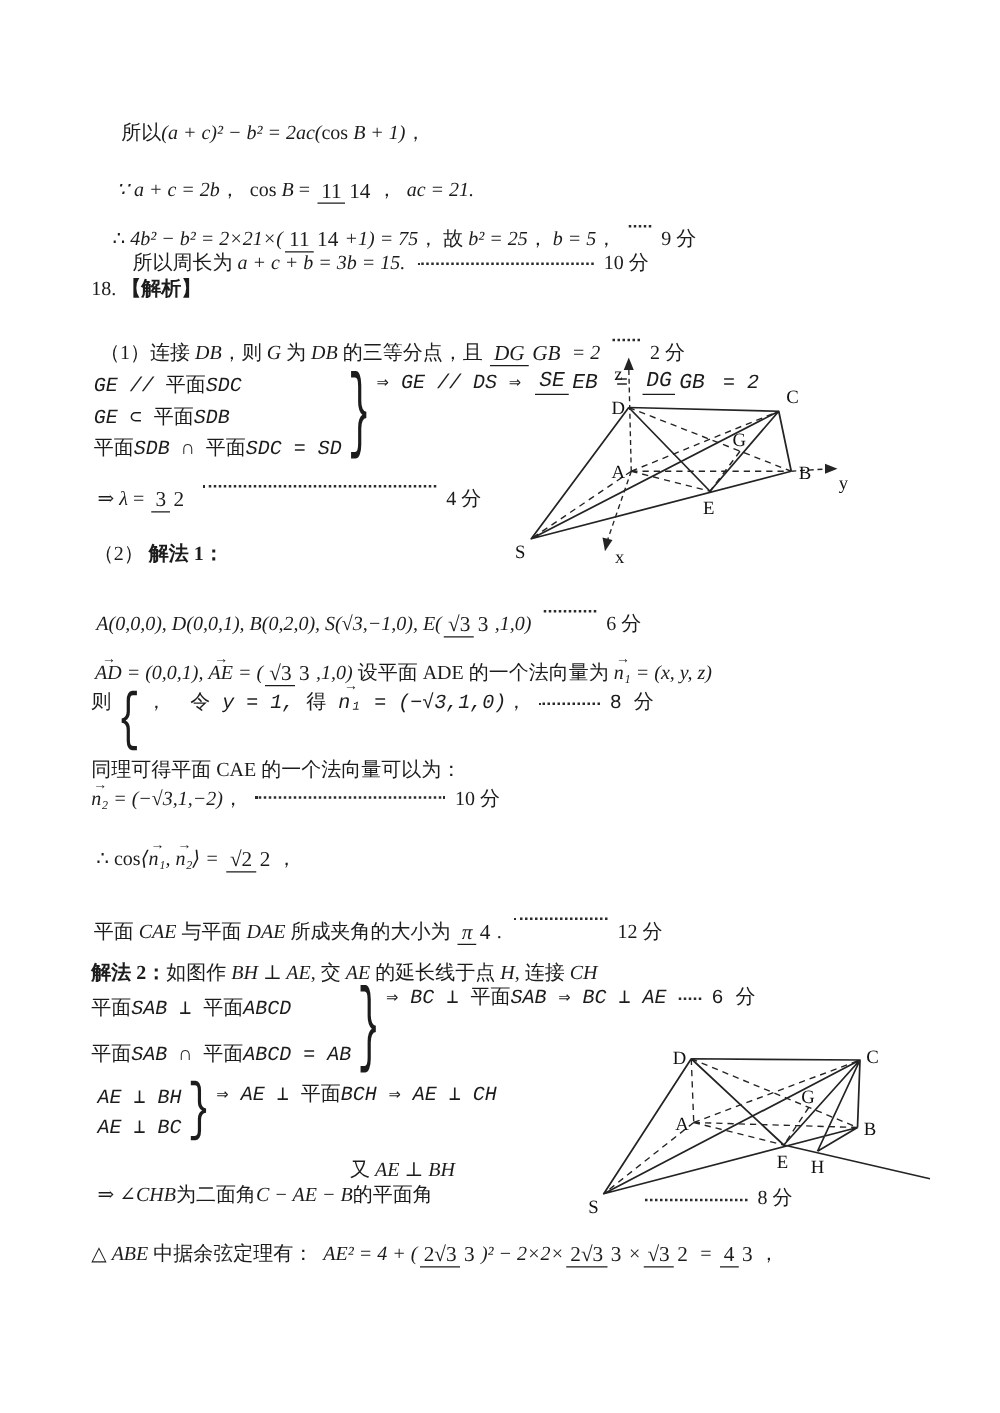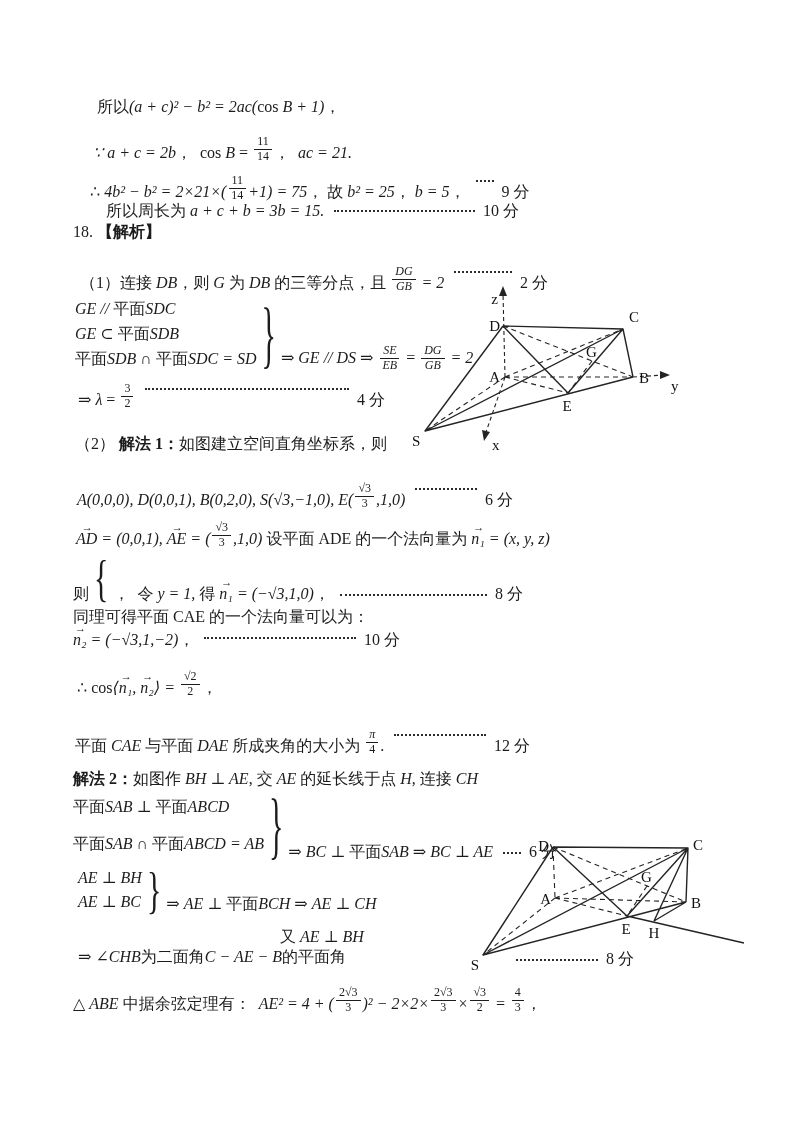--- a/index.html
+++ b/index.html
@@ -1,28 +1,28 @@
 <!DOCTYPE html>
 <html><head>
 <meta charset="utf-8">
 <style>
   html,body{margin:0;padding:0;background:#e9e9e9;}
   .page{position:relative;width:800px;height:1130px;background:#ffffff;margin:0 auto;
         font-family:"Liberation Serif","DejaVu Serif",serif;color:#1c1c1c;font-size:16px;overflow:hidden;}
   .line{position:absolute;display:flex;align-items:flex-end;white-space:pre;line-height:1.25;}
   .row{display:flex;align-items:center;white-space:pre;line-height:1.25;}
   .rows{display:flex;flex-direction:column;justify-content:space-around;}
-  .group{position:absolute;display:flex;align-items:flex-end;white-space:pre;}
+  .group{position:absolute;display:flex;align-items:flex-start;white-space:pre;font-family:Liberation Mono, monospace;}
   .it{font-style:italic;}
   .b{font-weight:bold;}
   .vec{font-style:italic;position:relative;display:inline-block;}
   .vec::after{content:"→";position:absolute;left:50%;top:-0.80em;transform:translateX(-50%);
               font-size:0.70em;font-style:normal;letter-spacing:-1px;}
-  .frac{display:inline-flex;flex-direction:column;align-items:center;text-align:center;
-        font-size:12px;line-height:1.12;margin:0 2px;vertical-align:middle;}
+  .frac{display:inline-flex;flex-direction:row;align-items:center;text-align:center;
+        font-size:17px;line-height:1.12;margin:0 2px;vertical-align:middle;}
   .frac .num{border-bottom:1.3px solid #1c1c1c;padding:0 3px;display:inline-flex;justify-content:center;}
   .frac .den{padding:0 3px;display:inline-flex;justify-content:center;}
   .lead{flex:1 1 auto;min-width:18px;border-bottom:2.4px dotted #2b2b2b;align-self:center;
         height:0;margin:2px 8px 0 10px;}
   .brace{font-size:30px;line-height:1;transform:scaleY(var(--sy,2.5));align-self:center;
          margin:0 5px;font-style:normal;}
   .diag{position:absolute;}
   .diag text{font-family:"Liberation Serif","DejaVu Serif",serif;font-size:15px;fill:#111;}
 </style>
 </head>
@@ -89,21 +89,21 @@
     <div class="rows" style="height:76px">
       <div class="row"><span class="it">GE // </span><span>平面</span><span class="it">SDC</span></div>
       <div class="row"><span class="it">GE</span><span> ⊂ </span><span>平面</span><span class="it">SDB</span></div>
       <div class="row"><span>平面</span><span class="it">SDB</span><span> ∩ </span><span>平面</span><span class="it">SDC</span><span class="it"> = SD</span></div>
     </div>
     <span class="brace" style="--sy:2.5">}</span>
     <div class="row"><span>⇒ </span><span class="it">GE // DS</span><span> ⇒ </span><span class="frac"><span class="num"><span class="it">SE</span></span><span class="den"><span class="it">EB</span></span></span><span> = </span><span class="frac"><span class="num"><span class="it">DG</span></span><span class="den"><span class="it">GB</span></span></span><span class="it"> = 2</span></div>
   </div>
 
   <div class="line" style="left:78px;top:366px;height:44px;width:307px"><span>⇒ </span><span class="it">λ</span><span> = </span><span class="frac"><span class="num"><span>3</span></span><span class="den"><span>2</span></span></span><span class="lead"></span><span>4 分</span></div>
-  <div class="line" style="left:75px;top:432px;height:22px"><span>（2） </span><span class="b">解法 1：</span><span>如图建立空间直角坐标系，则</span></div>
+  <div class="line" style="left:75px;top:432px;height:22px"><span>（2） </span><span class="b">解法 1：</span></div>
   <div class="line" style="left:77px;top:466px;height:44px;width:436px"><span class="it">A(0,0,0), D(0,0,1), B(0,2,0), S(√3,−1,0), E(</span><span class="frac"><span class="num"><span>√3</span></span><span class="den"><span>3</span></span></span><span class="it">,1,0)</span><span class="lead"></span><span>6 分</span></div>
   <div class="line" style="left:76px;top:505px;height:44px"><span class="vec">AD</span><span class="it"> = (0,0,1), </span><span class="vec">AE</span><span class="it"> = (</span><span class="frac"><span class="num"><span>√3</span></span><span class="den"><span>3</span></span></span><span class="it">,1,0)</span><span> 设平面 ADE 的一个法向量为 </span><span class="vec">n₁</span><span class="it"> = (x, y, z)</span></div>
 
   <div class="group" style="left:73px;top:552px;width:450px;height:52px">
     <div class="row"><span>则</span></div>
     <span class="brace" style="--sy:1.7">{</span>
     <div class="row" style="flex:1"><span>，  令 </span><span class="it">y = 1,</span><span> 得 </span><span class="vec">n₁</span><span class="it"> = (−√3,1,0)</span><span>，</span><span class="lead"></span><span>8 分</span></div>
   </div>
 
   <div class="line" style="left:73px;top:605px;height:22px"><span>同理可得平面 CAE 的一个法向量可以为：</span></div>

